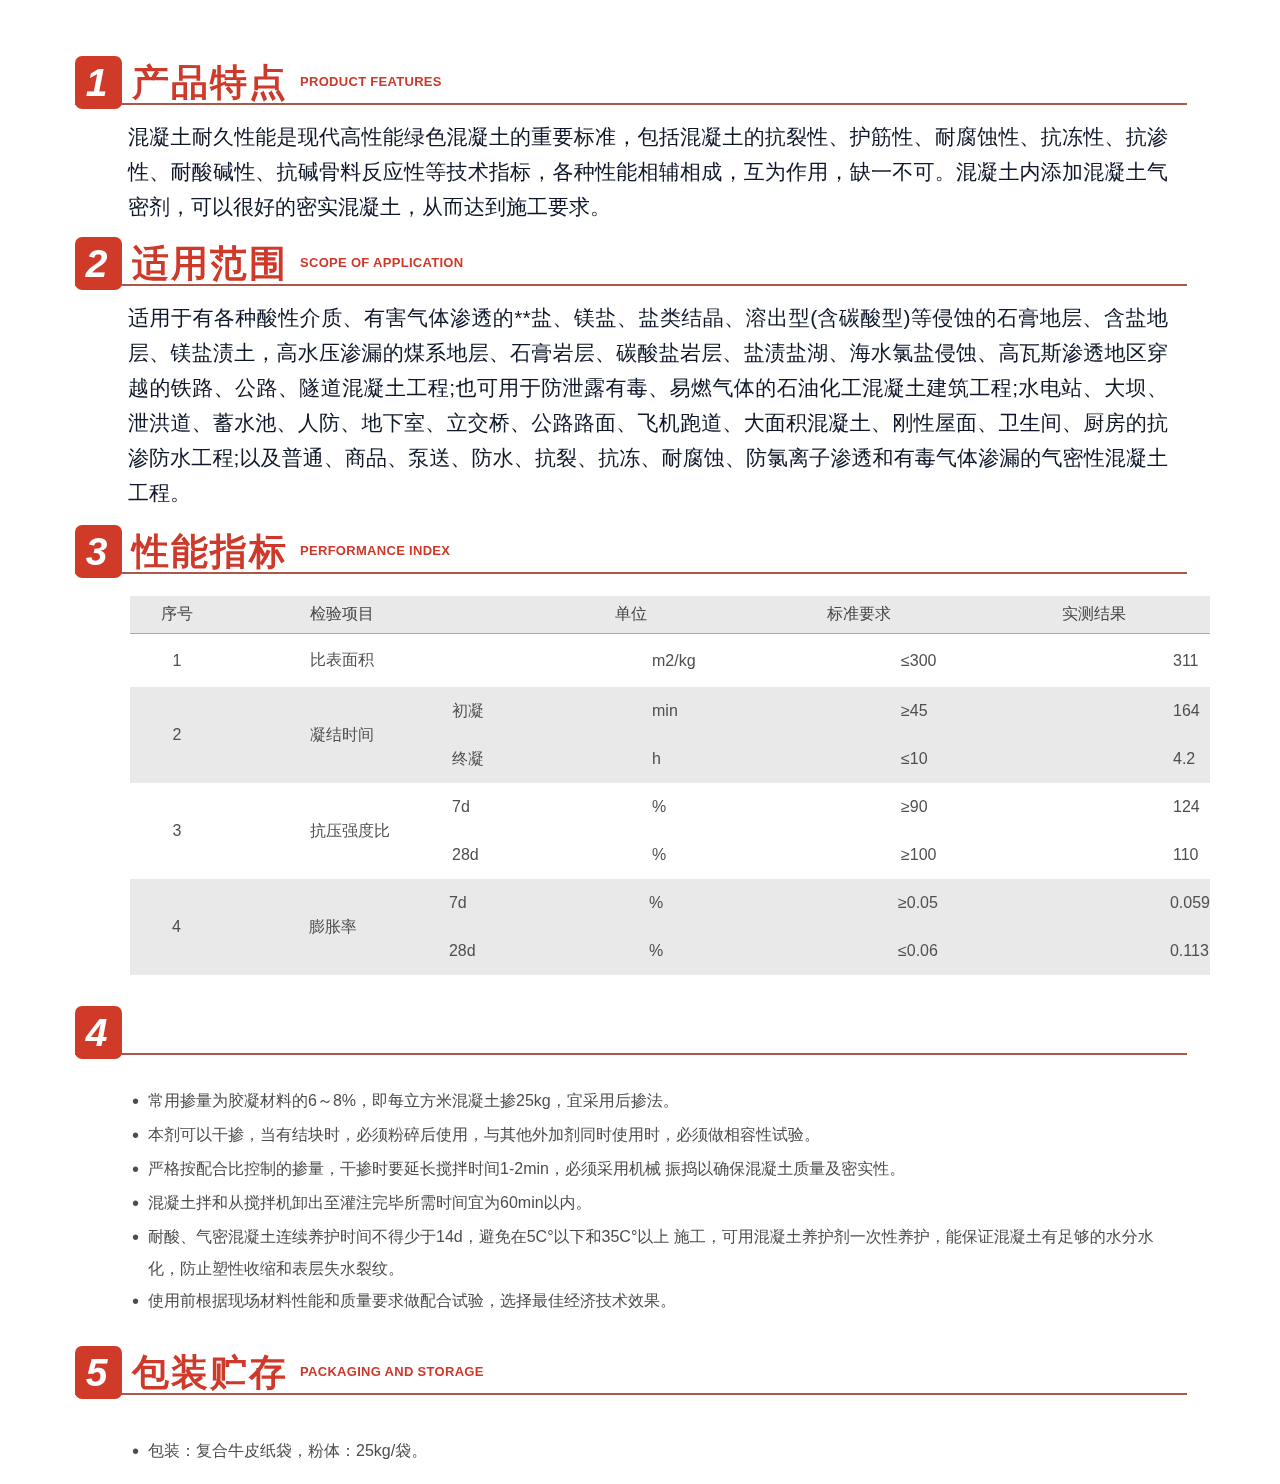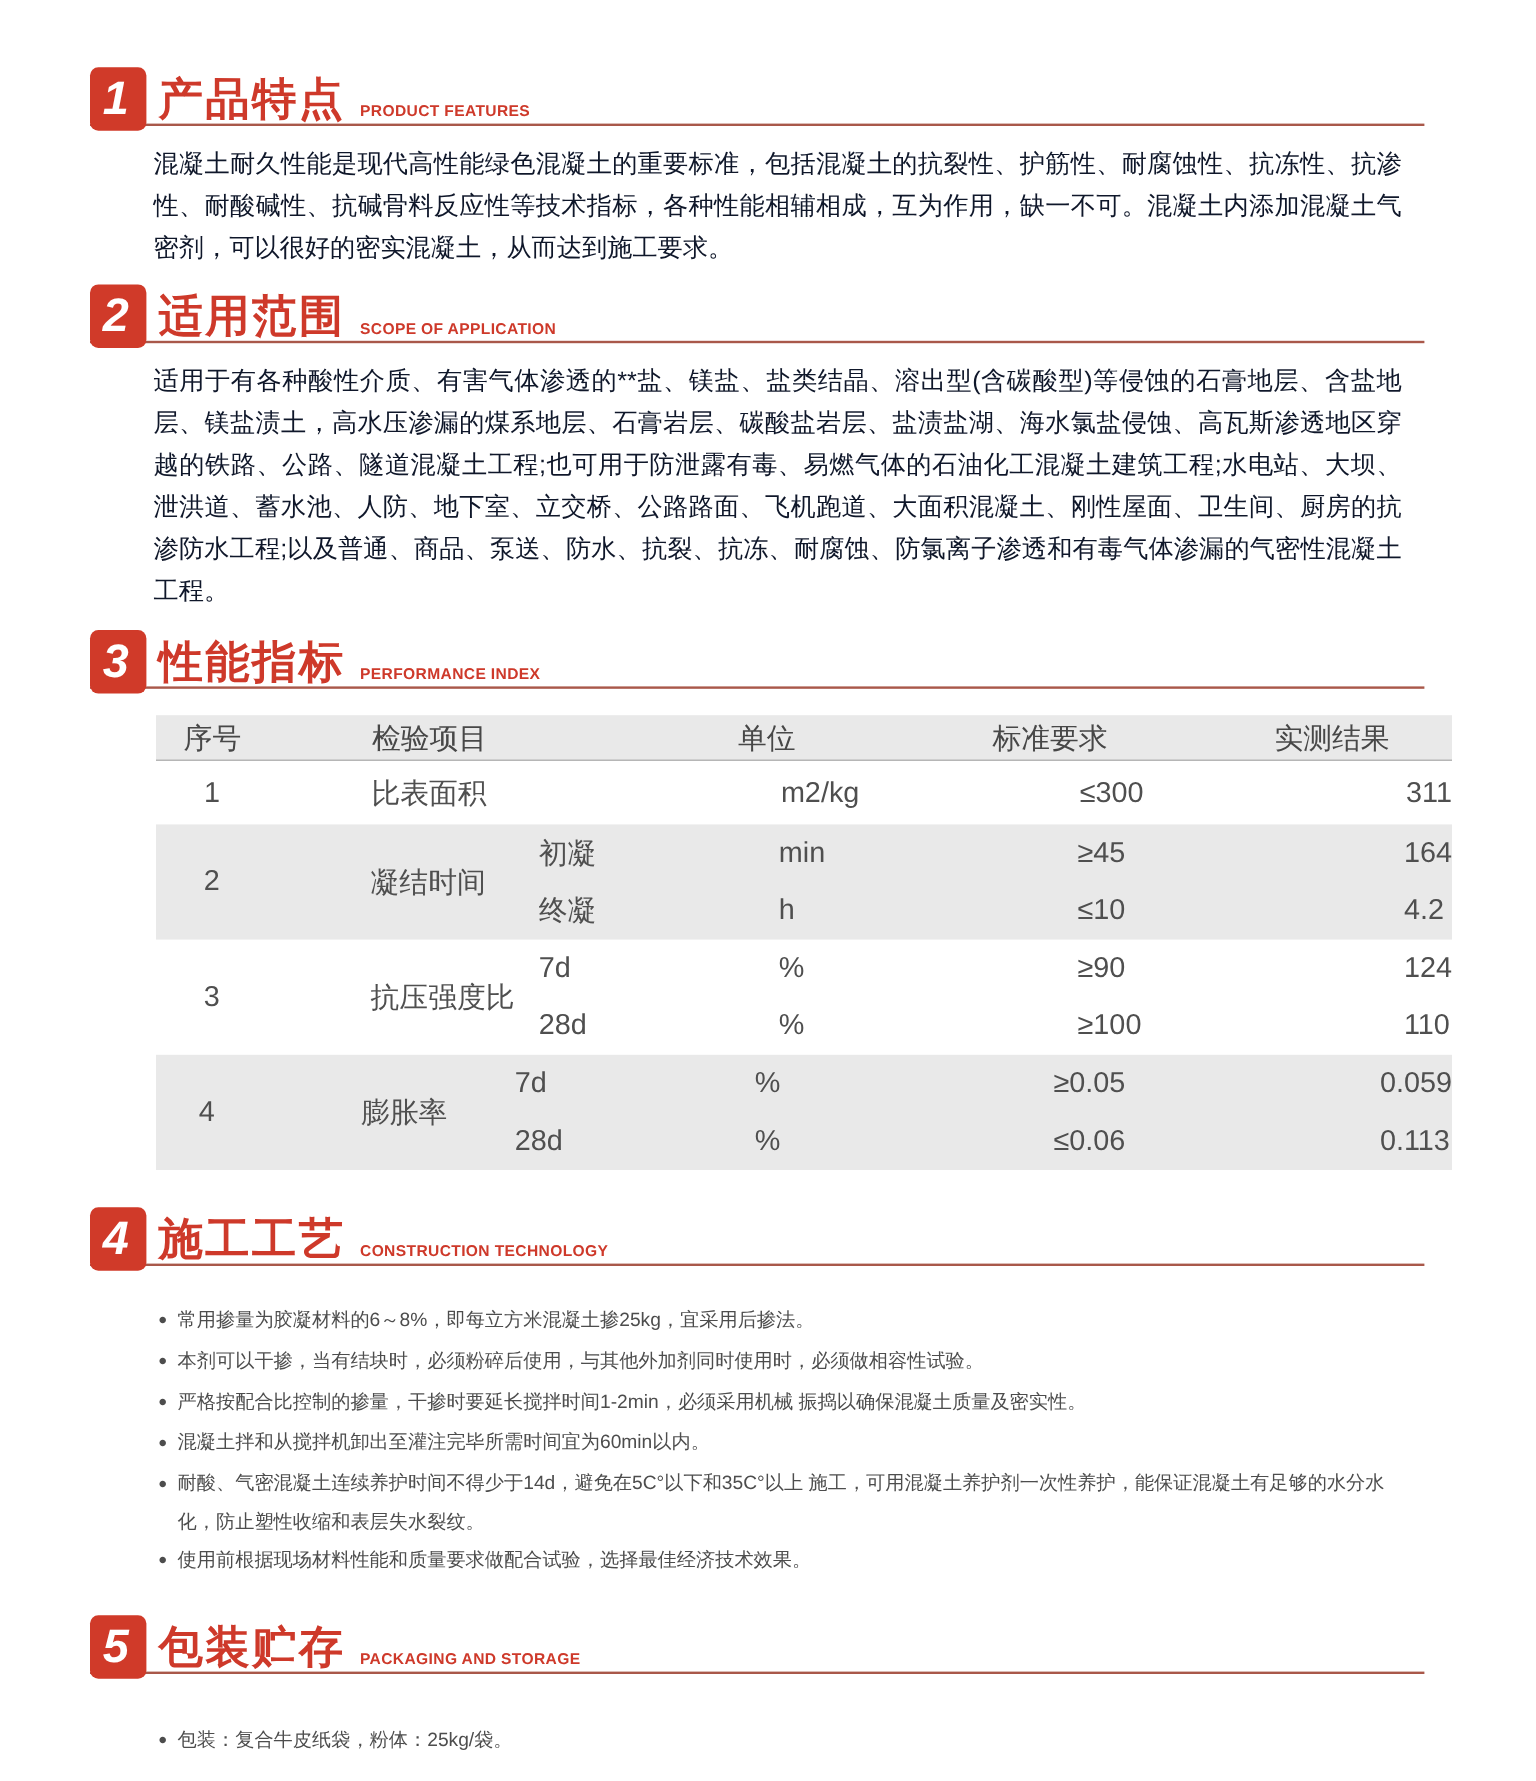--- a/index.html
+++ b/index.html
@@ -15,34 +15,34 @@
   .sec-header { position:relative; margin-left:75px; width:1112px; height:50px; }
   .sec-rule { position:absolute; left:0; bottom:0; width:100%; height:2px; background:#a9584a; }
   .badge {
     position:absolute; left:0; bottom:-4px;
     width:47px; height:53px;
     background:#d03a29; border-radius:7px;
     color:#fff; font-size:39px; font-weight:700; font-style:italic;
     display:flex; align-items:center; justify-content:center;
     padding-right:4px;
   }
-  .titles { position:absolute; left:57px; bottom:4px; display:flex; align-items:flex-end; }
+  .titles { position:absolute; left:57px; bottom:4px; display:flex; align-items:center; }
   .t-zh { color:#ce392a; font-size:37px; font-weight:700; line-height:1; letter-spacing:2px; }
   .t-en { color:#ce392a; font-size:13px; font-weight:700; line-height:1; margin-left:12px; padding-bottom:2px; letter-spacing:0.3px; }
 
   
   .para {
     margin:14px 0 12px 128px; width:1040px;
     font-size:21px; line-height:35px; text-align:justify;
     color:#0f172a;
   }
   .para.tight { margin-bottom:14px; }
 
   
-  .ptable { margin:22px 0 30px 130px; width:1080px; font-size:24px; color:#4f4f4f; }
+  .ptable { margin:22px 0 30px 130px; width:1080px; font-size:16px; color:#4f4f4f; }
   .thead {
     display:flex; align-items:center; height:38px;
     background:#e9e9e9; color:#474747;
     border-bottom:1px solid #a9a9a9;
   }
   .c-no   { width:94px;  text-align:center; }
   .c-item { width:228px; padding-left:86px; }
   .c-sub  { width:146px; }
   .c-unit { width:212px;margin-left:17px; }
   .c-std  { width:235px; }
@@ -196,24 +196,20 @@
       </div>
     </div>
   </div>
 
   <div class="sec sec4">
     <div class="sec-header">
       <span class="sec-rule"></span>
       <span class="badge">
           <span>4</span>
         </span>
-      <span class="titles">
-        <span class="t-zh">施工工艺</span>
-        <span class="t-en">CONSTRUCTION TECHNOLOGY</span>
-      </span>
     </div>
     <ul class="bullets">
       <li>
           <span class="bullet-dot"></span>
           <span>常用掺量为胶凝材料的6～8%，即每立方米混凝土掺25kg，宜采用后掺法。</span>
         </li>
       <li>
           <span class="bullet-dot"></span>
           <span>本剂可以干掺，当有结块时，必须粉碎后使用，与其他外加剂同时使用时，必须做相容性试验。</span>
         </li>

